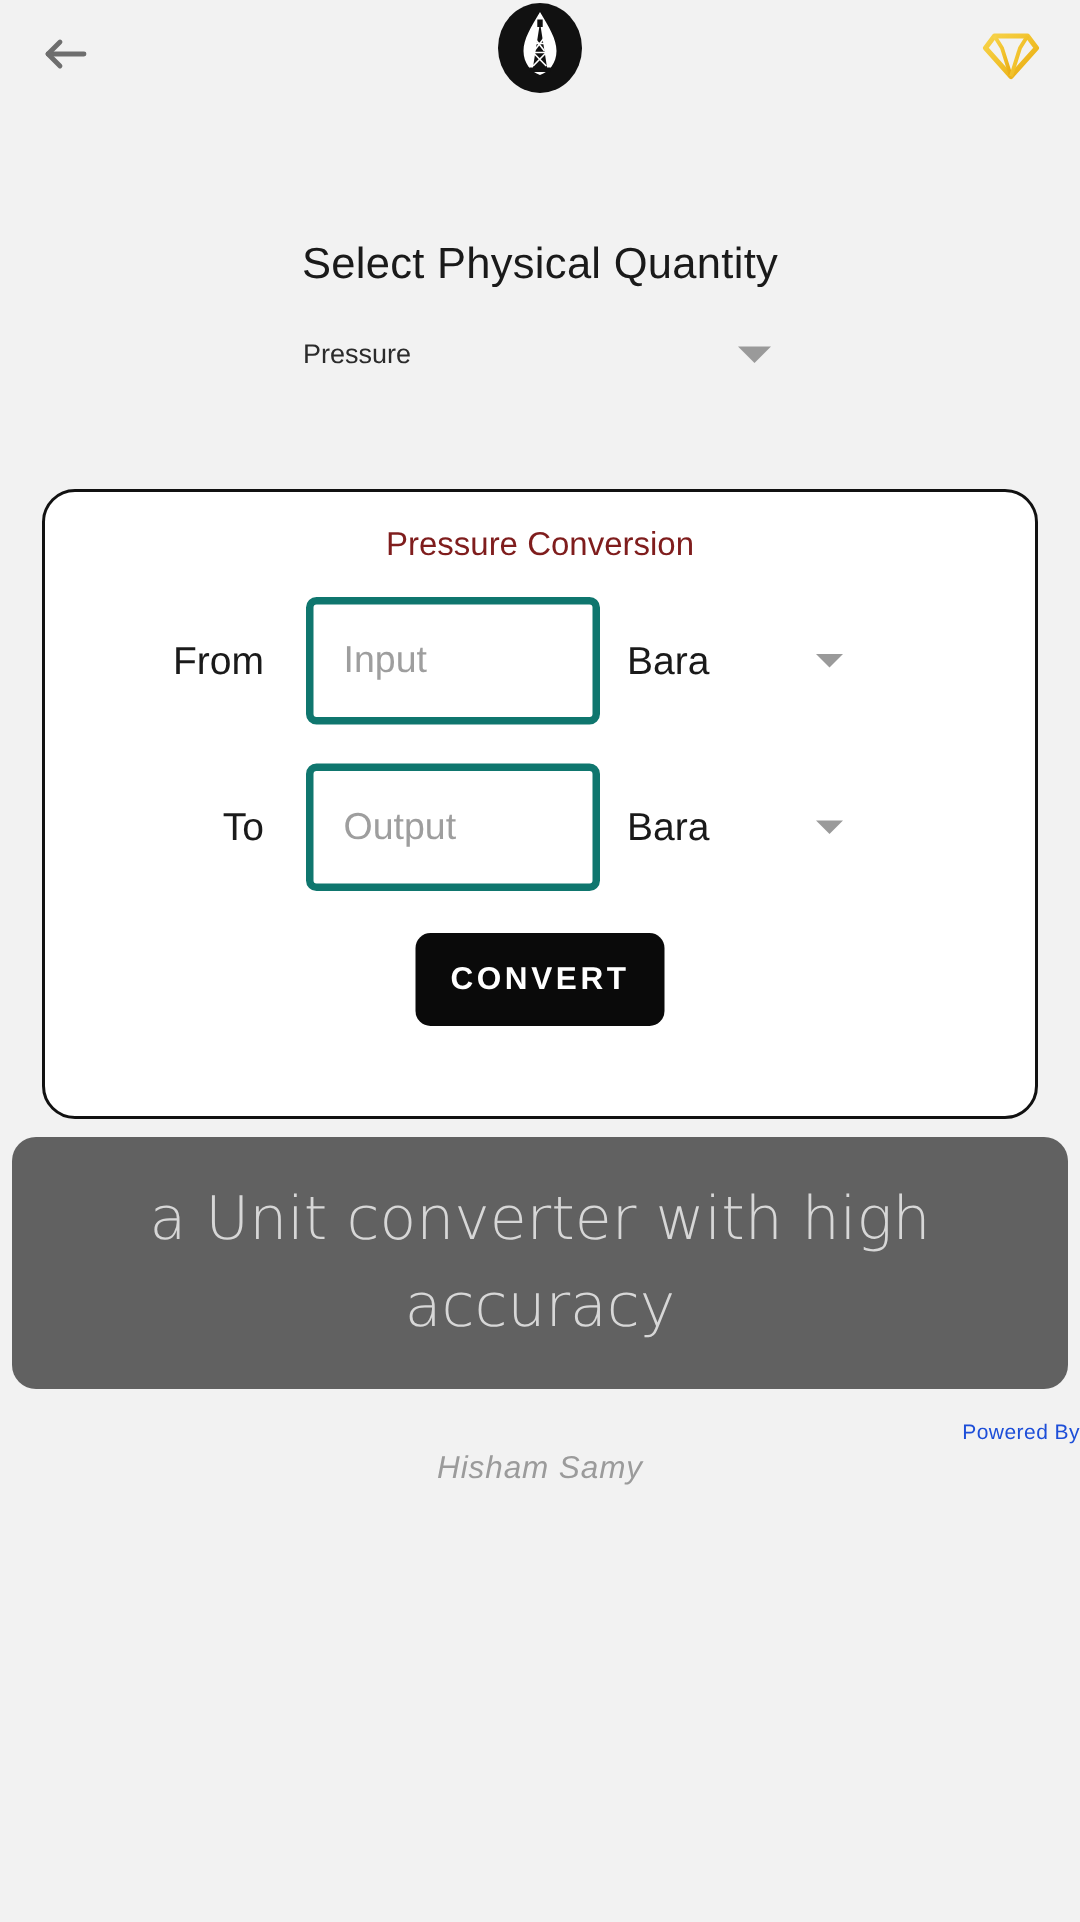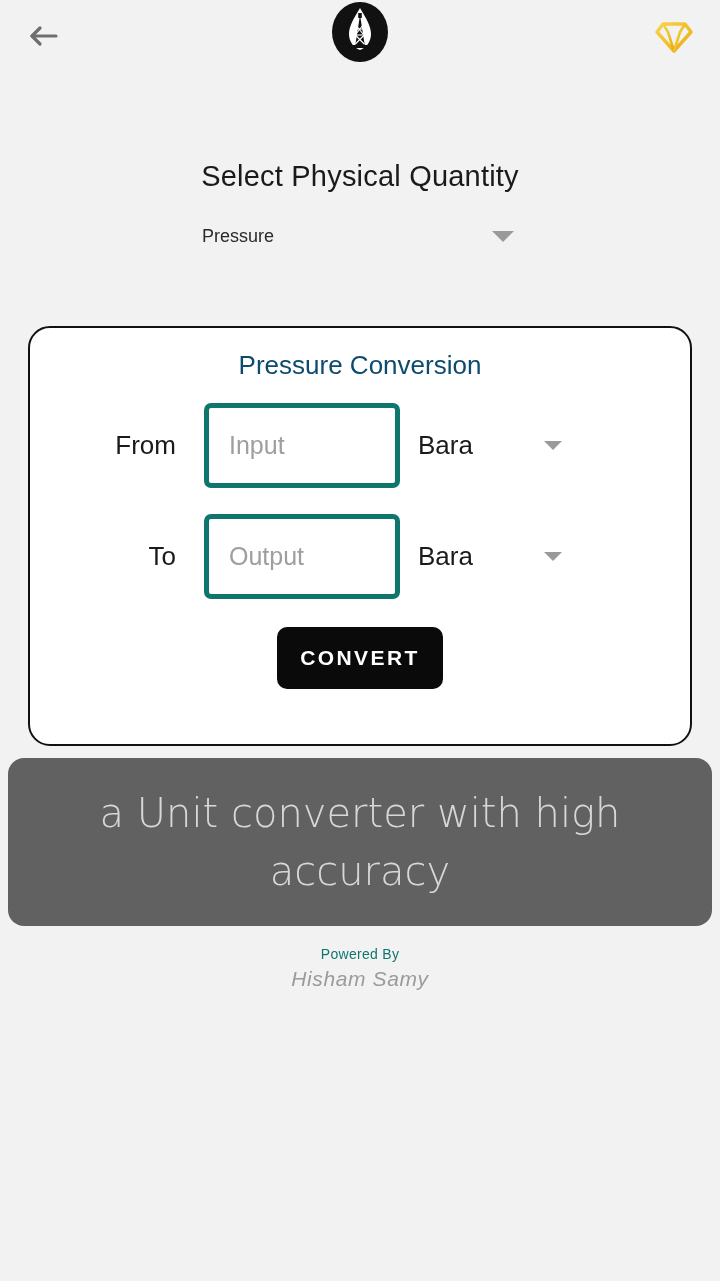--- a/index.html
+++ b/index.html
@@ -112,22 +112,22 @@
     left: 28px;
     width: 664px;
     height: 420px;
     background: #ffffff;
     border: 2px solid #111111;
     border-radius: 22px;
   }
 
   .card-title {
     text-align: center;
-    font-size: 26px;
-    color: #0c4a6e;
+    font-size: 22px;
+    color: #7f1d1d;
     margin-top: 22px;
     font-weight: 400;
   }
 
   .conv-row {
     display: flex;
     align-items: center;
     margin-top: 22px;
     padding-left: 14px;
   }
@@ -213,22 +213,23 @@
   
   .footer {
     position: absolute;
     top: 946px;
     left: 0;
     width: 720px;
     text-align: center;
   }
   .powered-by {
     font-size: 14px;
-    color: #0f766e;
+    color: #1d4ed8;
     letter-spacing: 0.3px;
+    text-align: right;
   }
   .author-name {
     margin-top: 5px;
     font-family: Liberation Sans, sans-serif;
     font-style: italic;
     font-size: 21px;
     color: #9b9b9b;
     letter-spacing: 0.6px;
   }
 </style>

